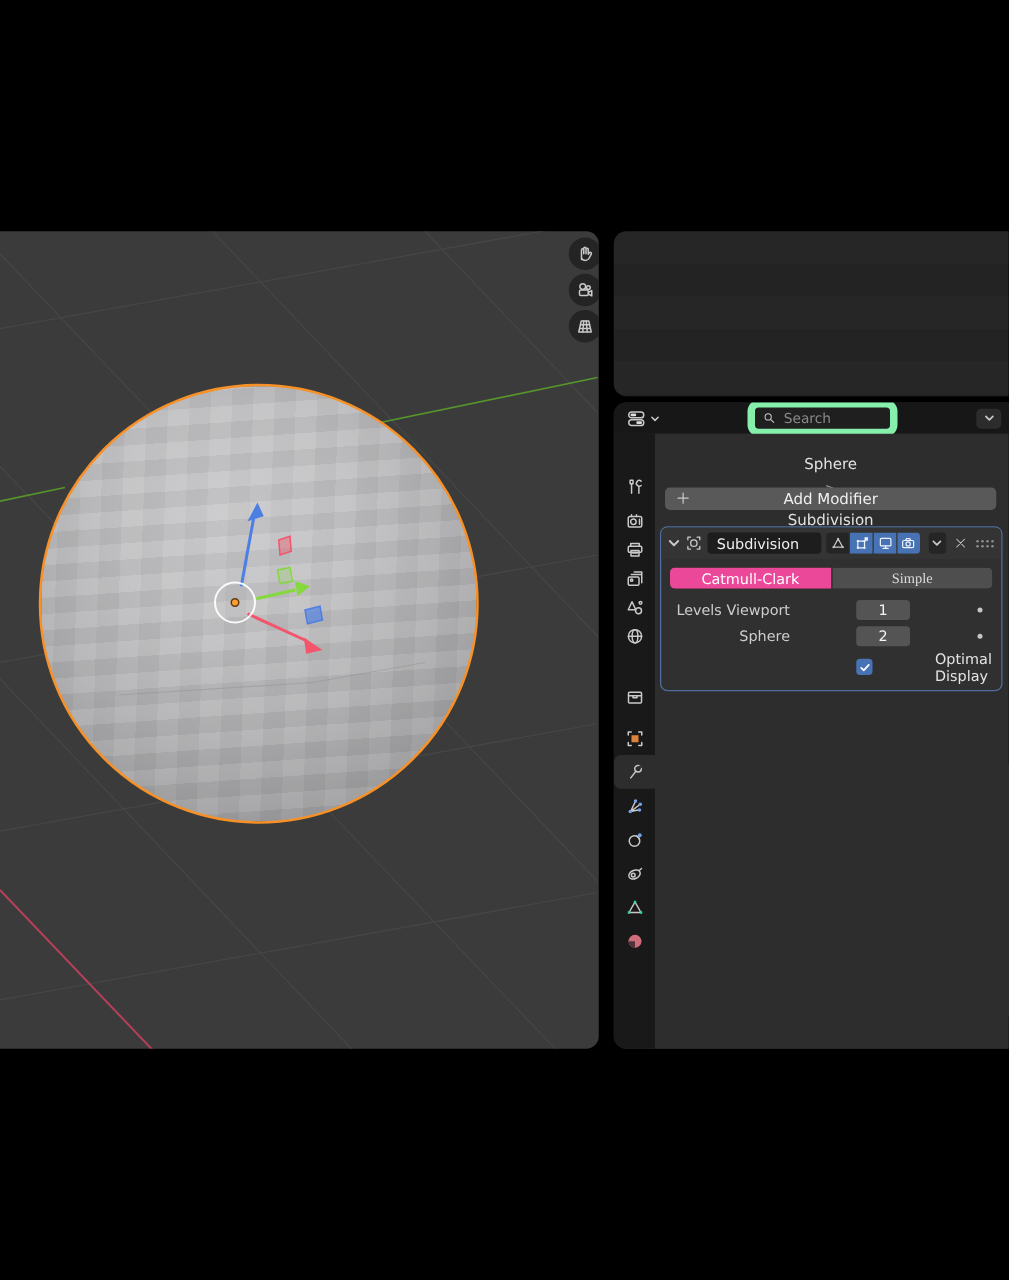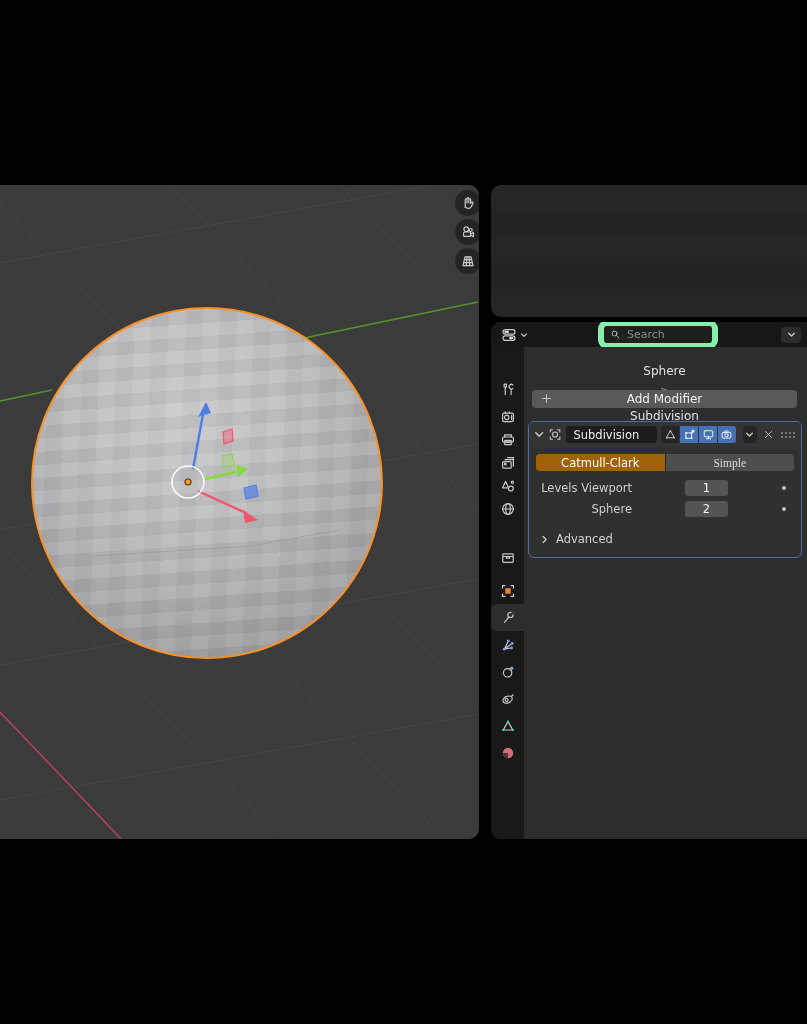--- a/index.html
+++ b/index.html
@@ -68,21 +68,21 @@
   #mod-extras{width:15px;height:17px;background:#252525;border-radius:3px;margin-left:3px;
               display:flex;align-items:center;justify-content:center;}
   #mod-close{width:16px;height:17px;display:flex;align-items:center;justify-content:center;}
   #mod-grip{display:flex;flex-direction:column;gap:2px;margin:0 1px 0 1px;}
   .griprow{display:flex;gap:2px;}
   .gripdot{width:2px;height:2px;border-radius:50%;background:#8f8f8f;}
 
   #mod-body{padding:7px 5px 9px 5px;}
   #seg{display:flex;height:17px;border-radius:4px;overflow:hidden;margin:0 2px;gap:1px;background:#262626;}
   #seg .opt{flex:1;display:flex;align-items:center;justify-content:center;font-size:11.5px;}
-  #seg .opt.sel{background:#a16207;color:#ffffff;}
+  #seg .opt.sel{background:#ec4899;color:#ffffff;}
   #seg .opt:not(.sel){background:#4e4e4e;color:#dcdcdc;font-family:Liberation Serif, serif;}
 
   .prow{display:flex;align-items:center;height:19px;margin-top:2px;gap:44px;}
   .prow .plabel{flex:0 0 98px;text-align:right;padding-right:9px;color:#cdcdcd;font-size:11.5px;}
   .pfield{flex:1;height:16px;background:#545454;border-radius:3px;display:flex;align-items:center;
           justify-content:center;color:#f4f4f4;font-size:11.5px;}
   .dotcol{flex:0 0 24px;display:flex;align-items:center;justify-content:center;}
   .kdot{width:4px;height:4px;border-radius:50%;background:#c6c6c6;}
   #rows{margin-top:7px;}
   #checkrow{margin-top:6px;}
@@ -423,25 +423,31 @@
               <span class="plabel">Sphere</span>
               <div class="pfield">
                 <span>2</span>
               </div>
               <div class="dotcol">
                   <div class="kdot"></div>
                 </div>
             </div>
           </div>
 
-
-          <div id="advrow">
-            <svg width="9" height="9" viewBox="0 0 8 8">
-              <path class="ic" stroke-width="1.1" d="M2.8 1.4 5.4 4 2.8 6.6"></path>
-            </svg>
-            <span>Advanced</span>
-          </div>
+          <div class="prow" id="checkrow">
+            <span class="plabel"></span>
+            <div id="checkbox">
+              <svg width="10" height="10" viewBox="0 0 16 16">
+                <path d="M3.2 8.4 6.4 11.6 12.8 4.6" stroke="#ffffff" stroke-width="2.2" fill="none" stroke-linecap="round" stroke-linejoin="round"></path>
+              </svg>
+            </div>
+            <span class="cklabel">Optimal Display</span>
+            <div class="dotcol">
+                <div class="kdot"></div>
+              </div>
+          </div>
+
         </div>
       </div>
 
     </div>
   </div>
 </div>
 
 </body></html>

